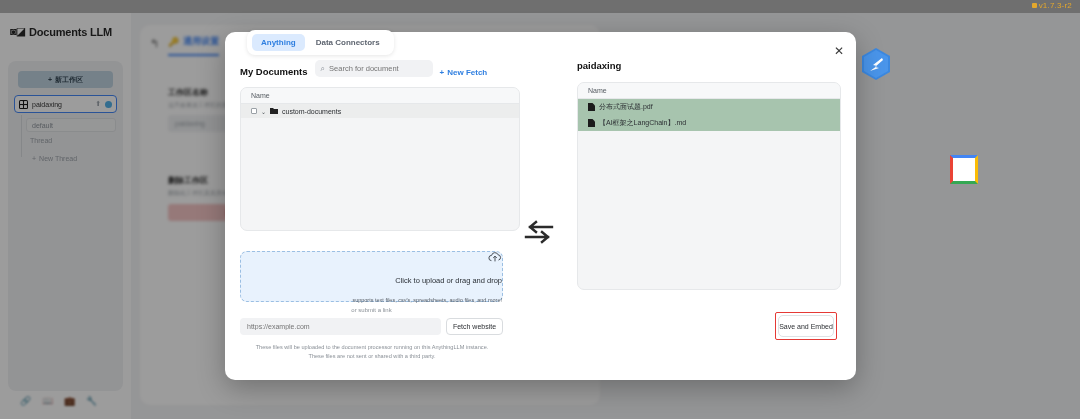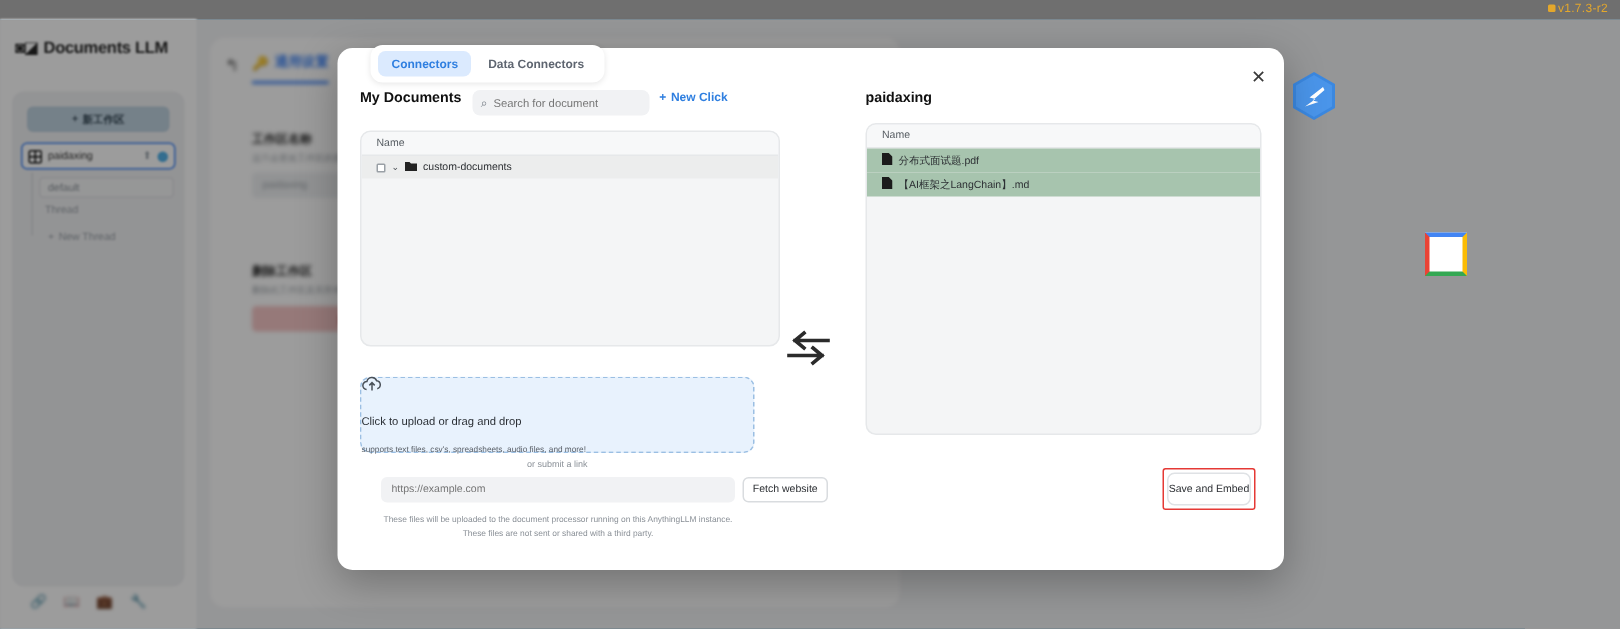--- a/index.html
+++ b/index.html
@@ -6,21 +6,21 @@
   html, body {
     width: 1080px; height: 419px;
     overflow: hidden;
     font-family: "Liberation Sans", "DejaVu Sans", sans-serif;
   }
   body { background: #7d7d7d; position: relative; }
 
   
   #desktop-backdrop {
     position: absolute; inset: 0;
-    background: #0c4a6e;
+    background: #1d4ed8;
   }
   #browser-chrome-strip {
     position: absolute; left: 0; top: 0; width: 1080px; height: 13px;
     background: #6f6f6f;
   }
   #version-badge {
     position: absolute; right: 8px; top: 1px;
     font-size: 8px; color: #e3a72c; letter-spacing: .2px;
     display: flex; align-items: center; gap: 2px;
   }
@@ -172,21 +172,21 @@
 
   #modal-close {
     position: absolute; right: 10px; top: 12px;
     width: 14px; height: 14px;
     display: flex; align-items: center; justify-content: center;
     font-size: 12px; color: #3a3a3a; line-height: 1;
   }
 
   
   #left-col { position: absolute; left: 15px; top: 28px; width: 280px; }
-  #left-head { display: flex; align-items: flex-start; gap: 7px; }
+  #left-head { display: flex; align-items: flex-end; gap: 7px; }
   #my-documents-title { font-size: 9.5px; font-weight: 700; color: #101010; white-space: nowrap; }
   #search-box {
     flex: 1; height: 17px; background: #f1f2f4; border-radius: 5px;
     display: flex; align-items: center; gap: 4px; padding: 0 6px;
     max-width: 118px;
   }
   #search-box .mag { font-size: 8px; color: #7b828a; }
   #search-input {
     border: 0; background: transparent; outline: none; width: 100%;
     font-size: 7.5px; color: #9aa0a6;
@@ -217,34 +217,34 @@
   }
   .file-row .chev { font-size: 6px; color: #4a4f55; }
   .file-row .folder-ic { font-size: 7px; }
   #folder-row { background: #eceded; }
 
   
   #dropzone {
     position: absolute; left: 15px; top: 219px;
     width: 263px; height: 51px;
     background: #e8f2fd; border: 1.1px dashed #9bbfe3; border-radius: 7px;
-    display: flex; flex-direction: column; align-items: flex-start; justify-content: center;
+    display: flex; flex-direction: column; align-items: flex-end; justify-content: center;
     gap: 12px;
   }
   #dropzone .cloud { font-size: 11px; color: #4a5159; line-height: 1; }
   #dropzone .dz-main { font-size: 7.5px; color: #2a2f35; }
   #dropzone .dz-sub { font-size: 5.5px; color: #5a6068; }
 
   #or-submit {
     position: absolute; left: 15px; top: 275px; width: 263px;
     text-align: center; font-size: 6px; color: #8a9097;
   }
   #link-row {
-    position: absolute; left: 29px; top: 286px;
-    width: 298px; height: 17px;
+    position: absolute; left: 15px; top: 286px;
+    width: 263px; height: 17px;
     display: flex; gap: 5px;
   }
   #url-input {
     flex: 1; background: #f1f2f4; border: 0; border-radius: 4px;
     padding: 0 7px; font-size: 7px; color: #a0a6ac; outline: none;
     font-family: "Liberation Sans", sans-serif;
   }
   #fetch-website-button {
     width: 57px; background: #fff; border: .8px solid #d9dcdf; border-radius: 4px;
     display: flex; align-items: center; justify-content: center;
@@ -371,41 +371,41 @@
       <polygon points="16,1 30,9 30,25 16,33 2,25 2,9" fill="#3b88e0"></polygon>
       <polygon points="16,3 28,10 28,24 16,31 4,24 4,10" fill="#4a95ea"></polygon>
       <path d="M22 11 L13 18 L17 19 L10 24 L19 21 L15 20 L23 13 Z" fill="#ffffff"></path>
     </svg>
   </div>
   <div id="chrome-square"></div>
 </div>
 
 <div id="modal-tabs">
   <div class="modal-tab active">
-    <span>Connectors</span>
+    <span>Anything</span>
   </div>
   <div class="modal-tab">
     <span>Data Connectors</span>
   </div>
 </div>
 
 <div id="doc-modal">
 
   <div id="modal-close">✕</div>
 
   <div id="left-col">
     <div id="left-head">
       <div id="my-documents-title">My Documents</div>
       <div id="search-box">
         <span class="mag">⌕</span>
         <input id="search-input" type="text" placeholder="Search for document" style="">
       </div>
       <div id="new-folder-button">
         <span>+</span>
-        <span>New Click</span>
+        <span>New Fetch</span>
       </div>
     </div>
 
     <div id="left-file-panel" class="file-panel">
       <div class="file-panel-head">Name</div>
       <div id="folder-row" class="file-row">
         <span class="chk"></span>
         <span class="chev">⌄</span>
         <span class="folder-ic">
           <svg width="8" height="7" viewBox="0 0 8 7">

